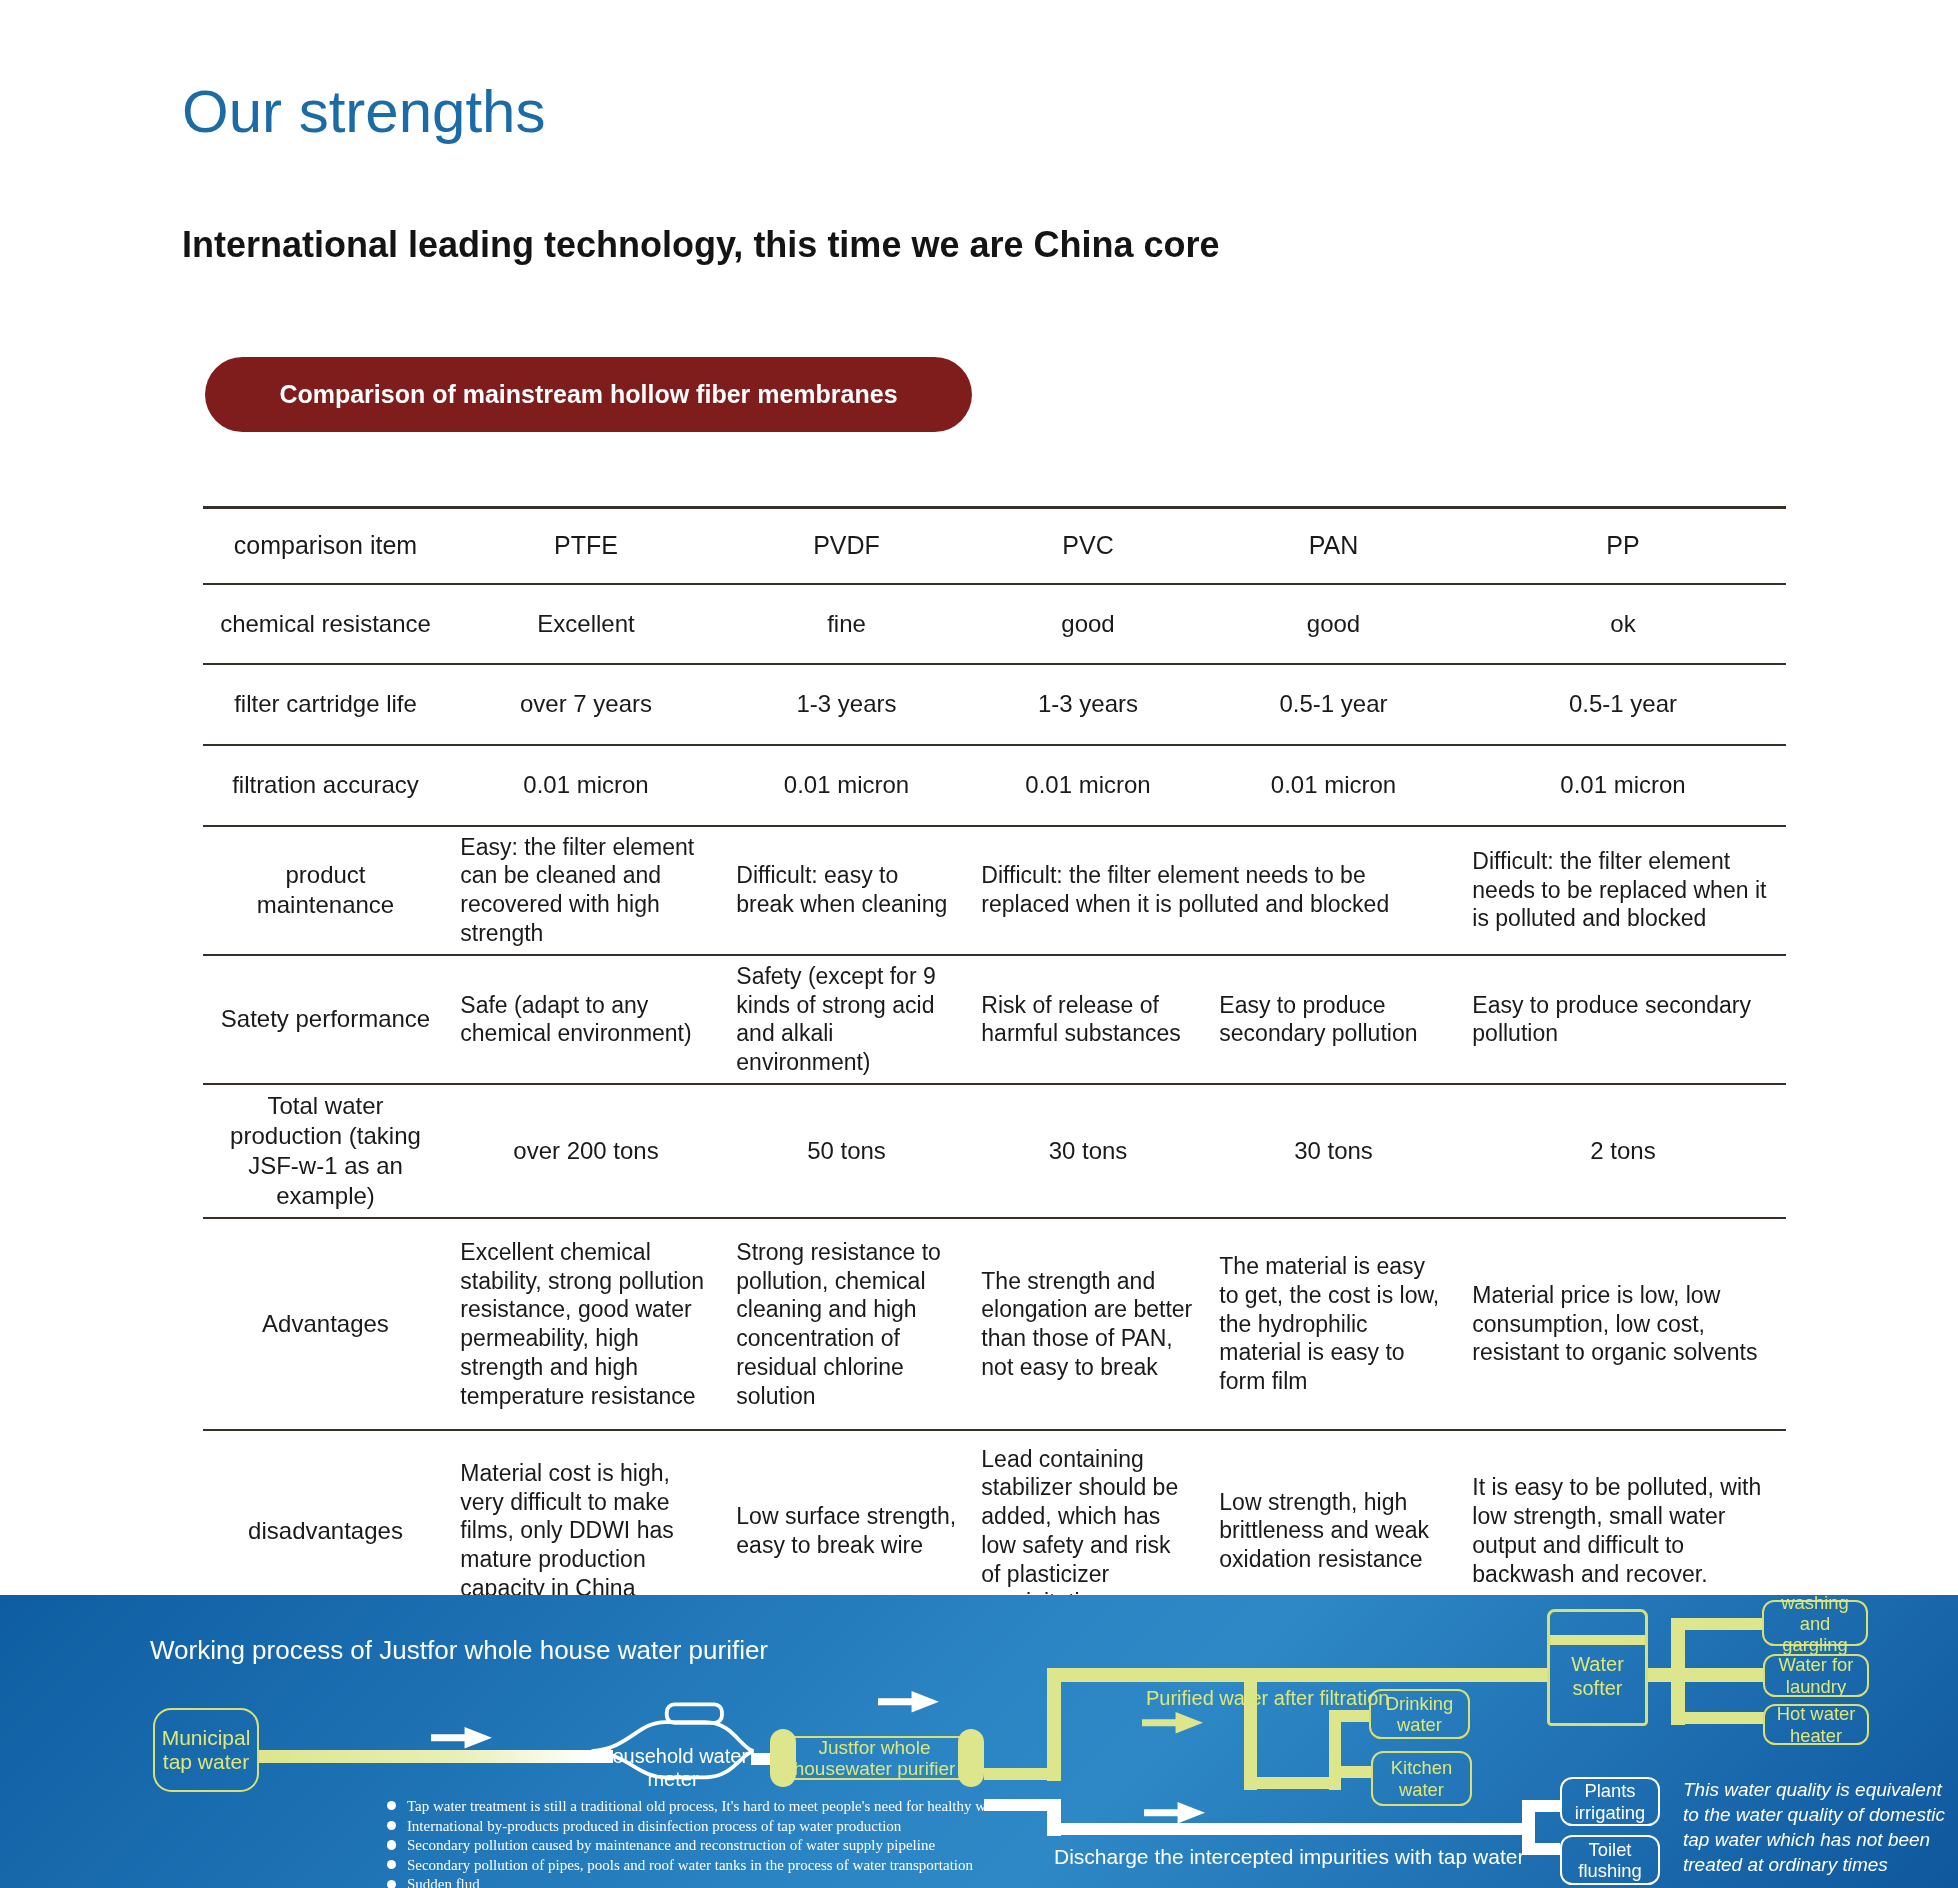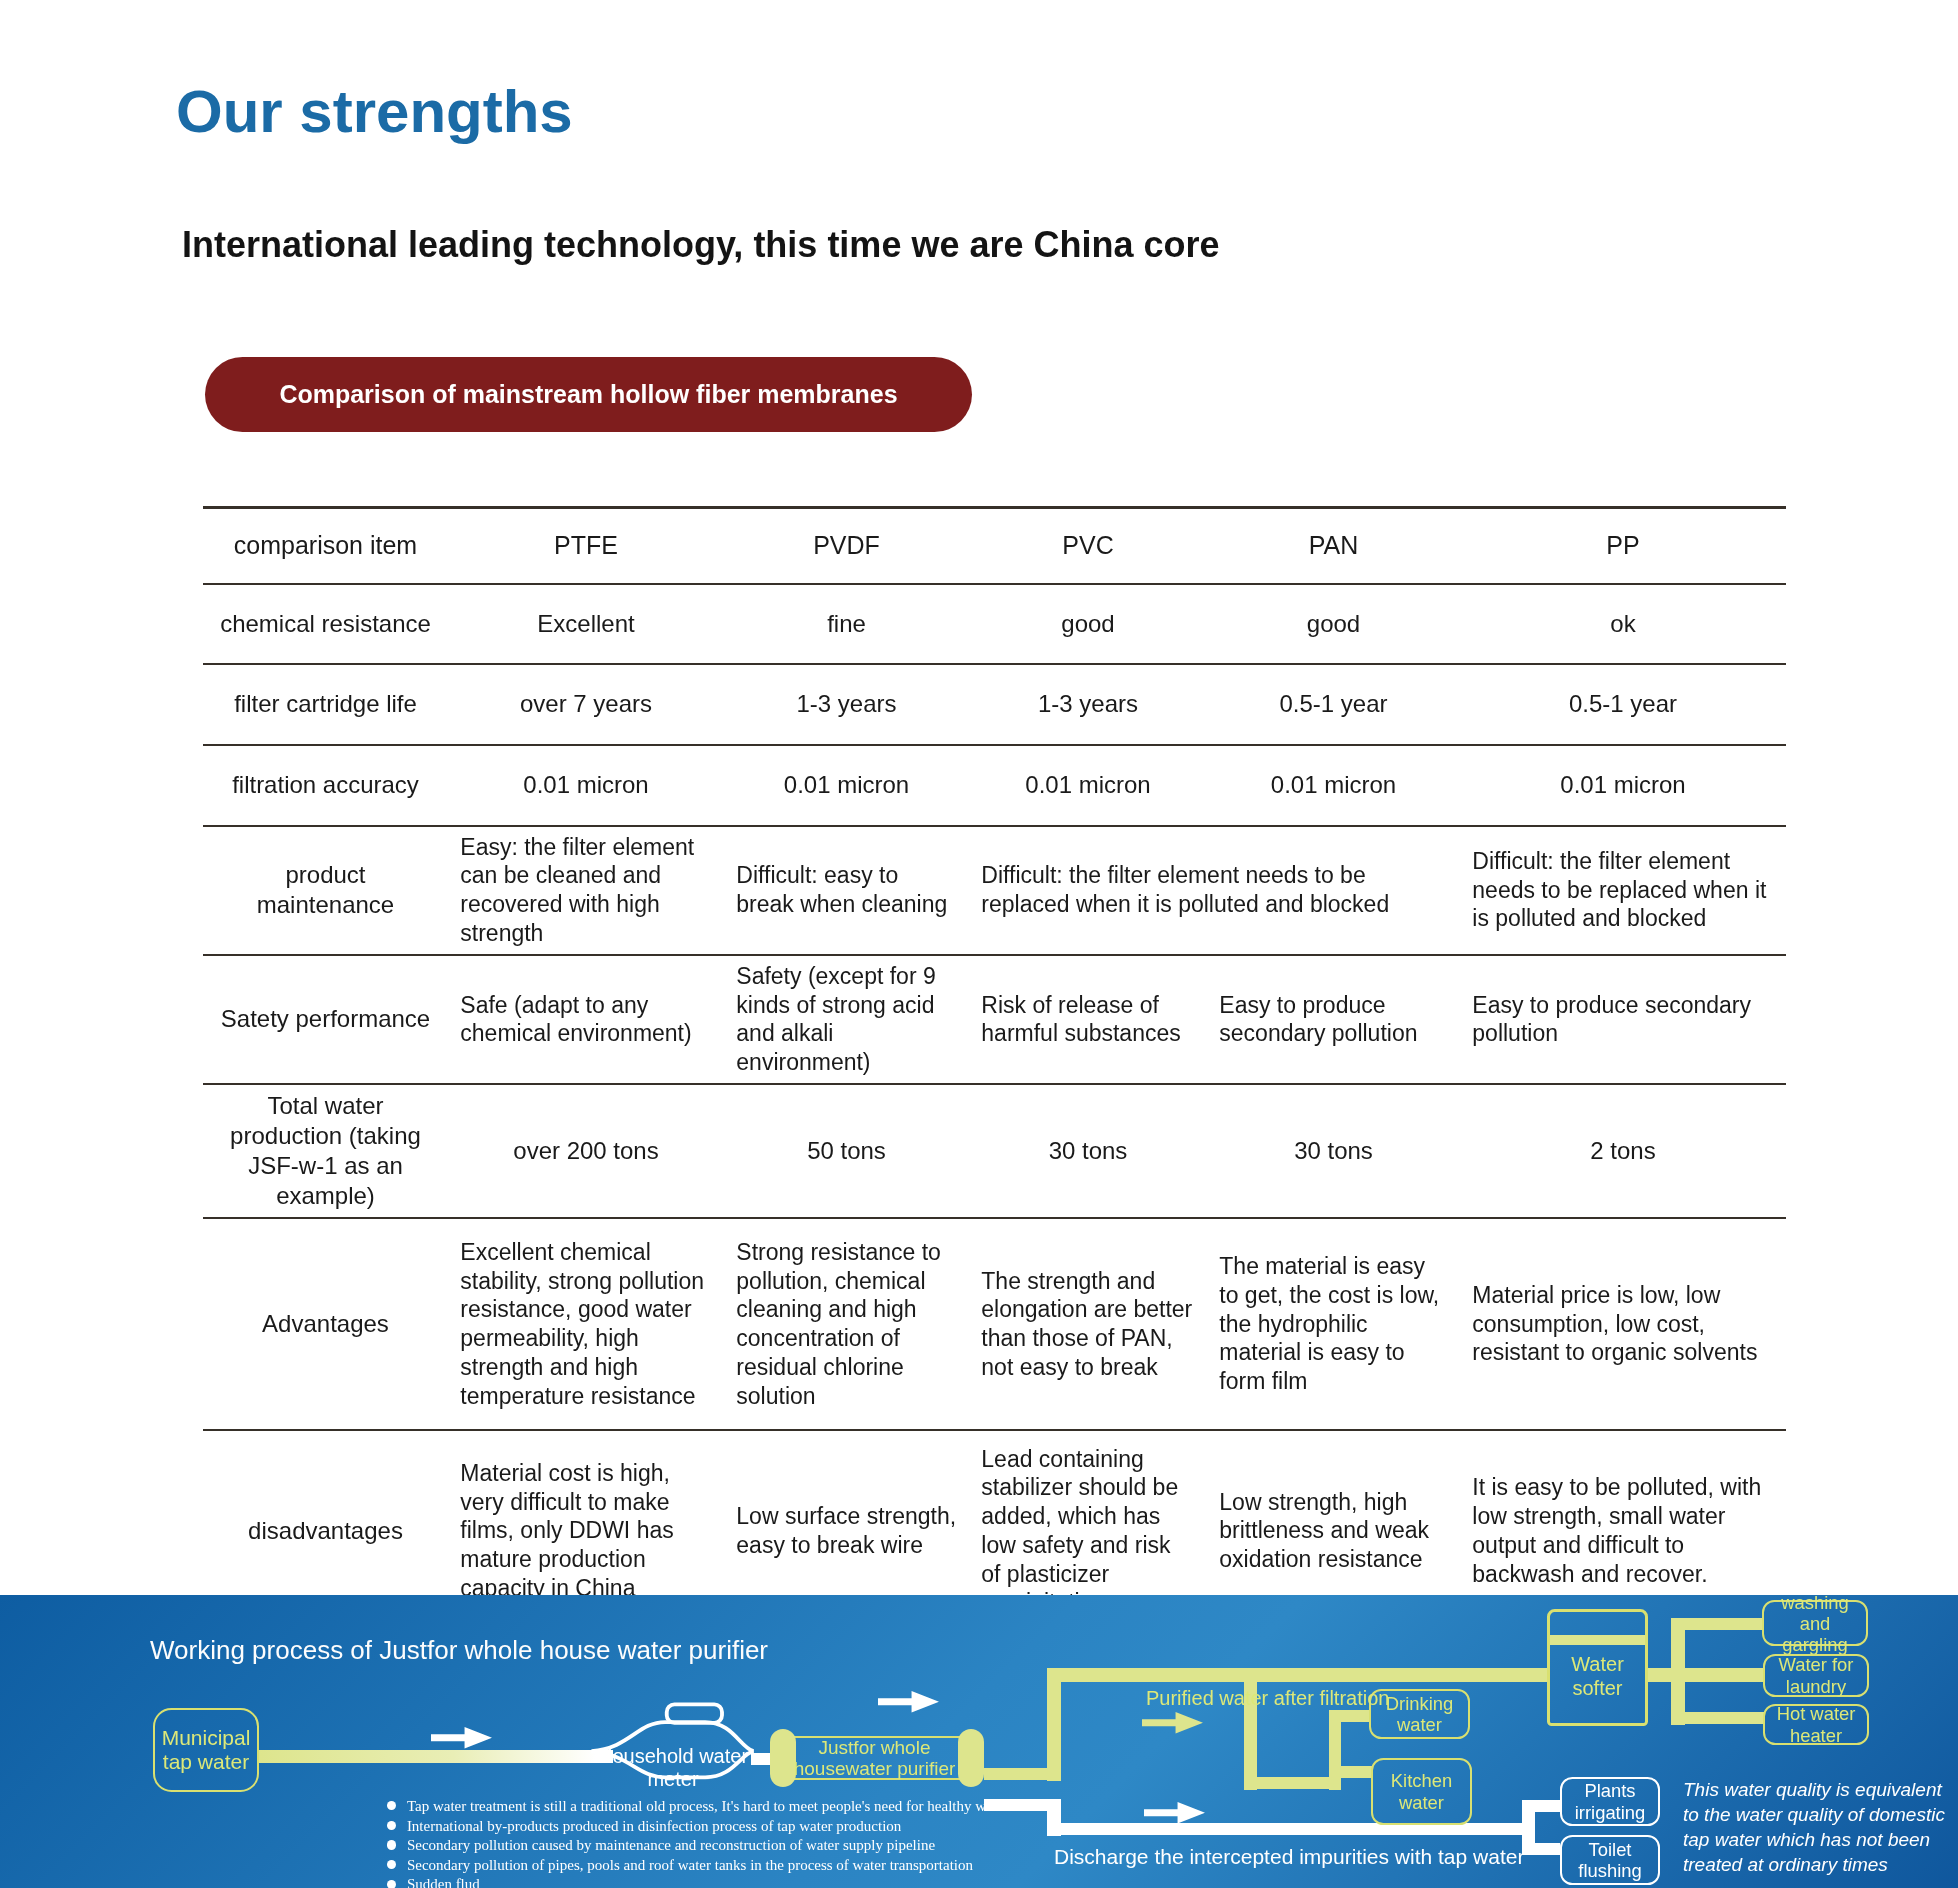--- a/index.html
+++ b/index.html
@@ -1,20 +1,20 @@
 <!DOCTYPE html>
 <html style="font-size:12.3px"><head>
 <meta charset="utf-8">
 <style>
   html,body{margin:0;padding:0;}
   #root{position:relative;width:1959px;height:1888px;background:#ffffff;overflow:hidden;
         font-family:"Liberation Sans", sans-serif;}
 
   
-  .page-title{position:absolute;left:176px;top:77px;font-size:60px;font-weight:bold;color:#1b6ba6;}
+  .page-title{position:absolute;left:182px;top:77px;font-size:60px;font-weight:normal;color:#1b6ba6;}
   .page-subtitle{position:absolute;left:182px;top:224px;font-size:36px;font-weight:bold;color:#141414;}
   .badge{position:absolute;left:205px;top:357px;width:767px;height:75px;background:#7f1d1d;
          border-radius:38px;display:flex;align-items:center;justify-content:center;
          color:#ffffff;font-size:25px;font-weight:bold;}
 
   
   table.cmp{border-collapse:collapse;position:absolute;left:203px;top:506px;width:1583px;
             table-layout:fixed;border-top:3.1px solid #363029;border-bottom:3.1px solid #363029;}
   table.cmp th{font-weight:normal;font-size:25px;color:#1a1a1a;vertical-align:middle;text-align:center;padding:4.6px 9.2px;}
   table.cmp td{border-top:2.3px solid #363029;font-size:24px;color:#1a1a1a;vertical-align:middle;
@@ -201,21 +201,21 @@
     <div class="purifier-cap" style="left:770px;"></div>
     <div class="purifier-cap" style="left:958px;"></div>
     <div class="purifier-text">Justfor whole housewater purifier</div>
 
     <div class="tank">
       <div class="tank-band"></div>
       <div class="tank-text">Water softer</div>
     </div>
 
     <div class="ybox" style="left:1369px;top:94px;width:101px;height:50px;">Drinking water</div>
-    <div class="ybox" style="left:1371px;top:156px;width:101px;height:67px;margin-top:7px;">Kitchen water</div>
+    <div class="ybox" style="left:1371px;top:156px;width:101px;height:55px;">Kitchen water</div>
     <div class="ybox" style="left:1762px;top:5.4px;width:106px;height:46px;">washing and gargling</div>
     <div class="ybox" style="left:1763px;top:59px;width:106px;height:43px;">Water for laundry</div>
     <div class="ybox" style="left:1763px;top:109px;width:106px;height:41px;">Hot water heater</div>
     <div class="wbox" style="left:1560px;top:182px;width:100px;height:49px;">Plants irrigating</div>
     <div class="wbox" style="left:1560px;top:240px;width:100px;height:50px;">Toilet flushing</div>
 
     <div class="lab-yellow" style="left:1146px;top:92px;">Purified water after filtration</div>
     <div class="lab-white" style="left:1054px;top:250px;font-size:21px;">Discharge the intercepted impurities with tap water</div>
     <div class="lab-white" style="left:1683px;top:182px;width:276px;font-size:19px;line-height:1.32;font-style:italic;">This water quality is equivalent to the water quality of domestic tap water which has not been treated at ordinary times</div>
 

